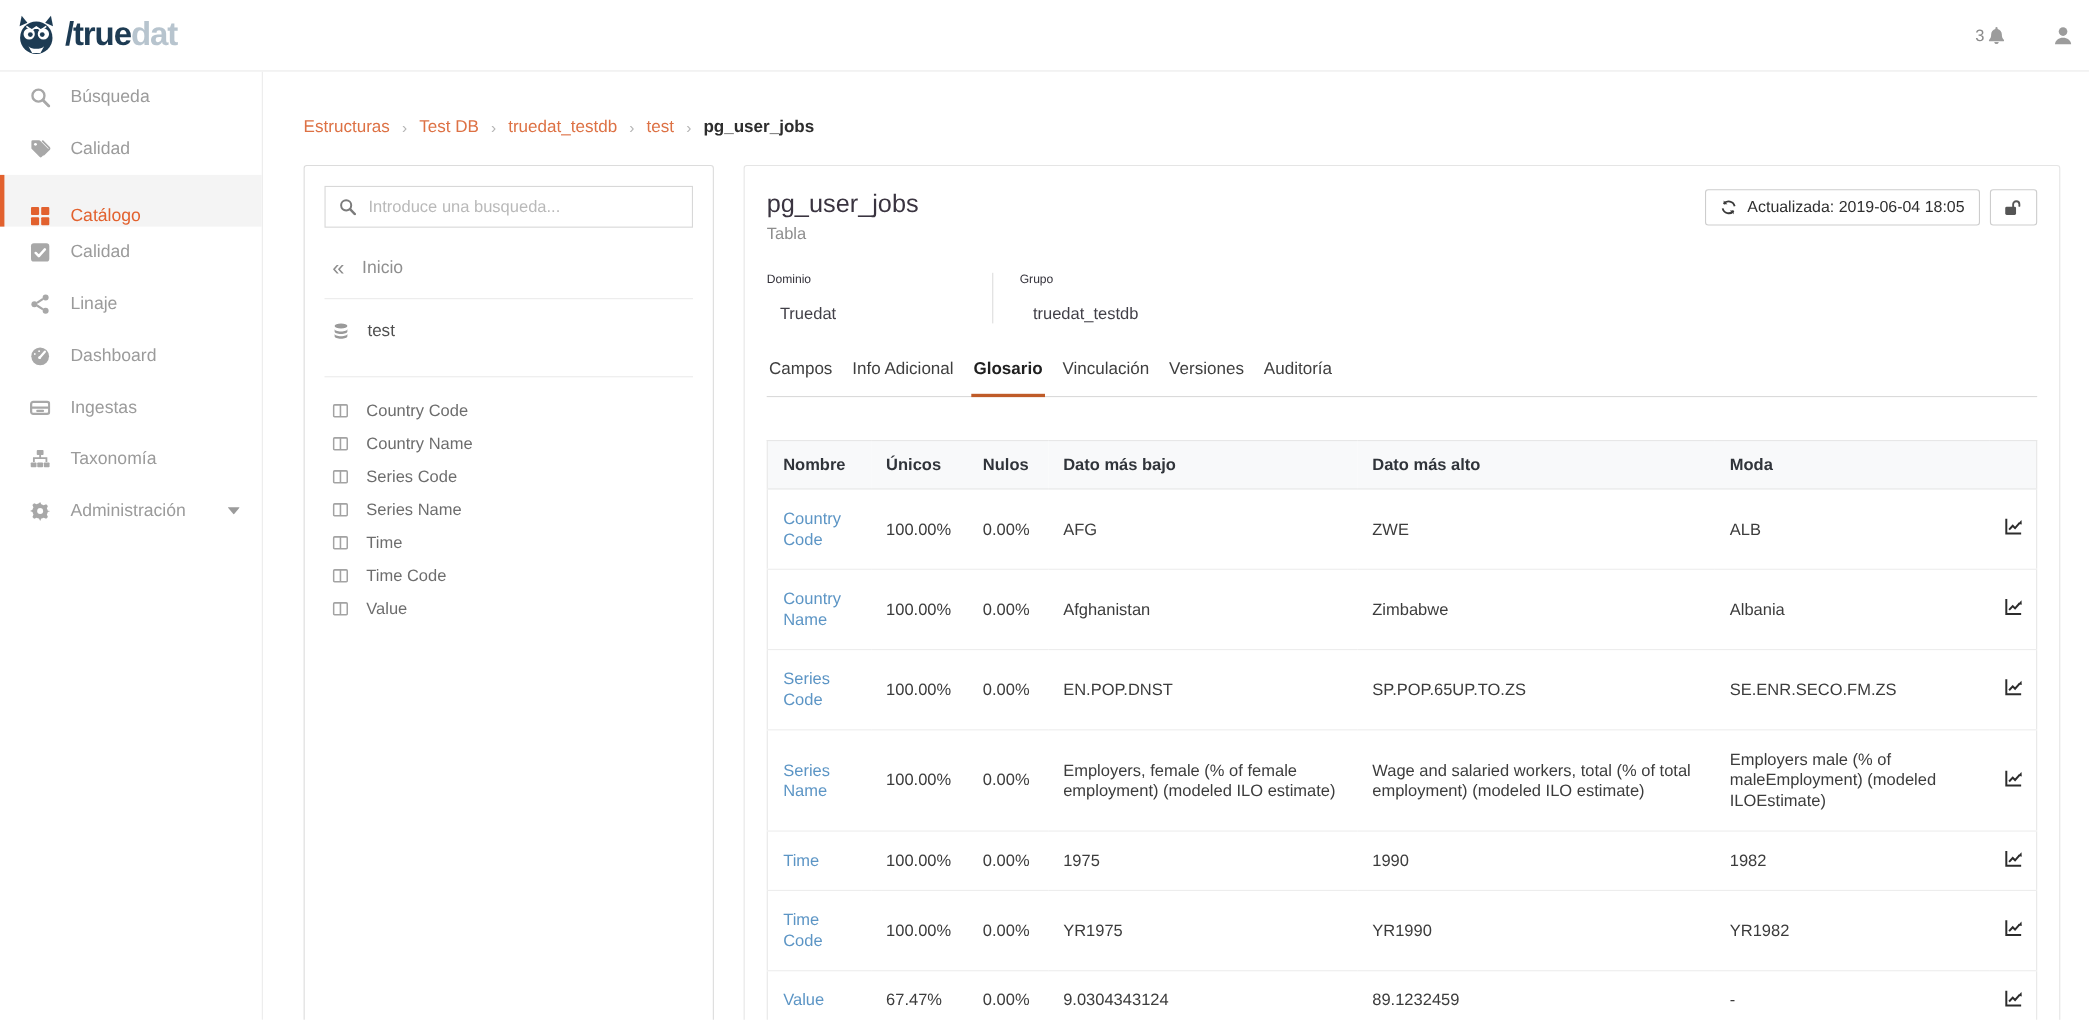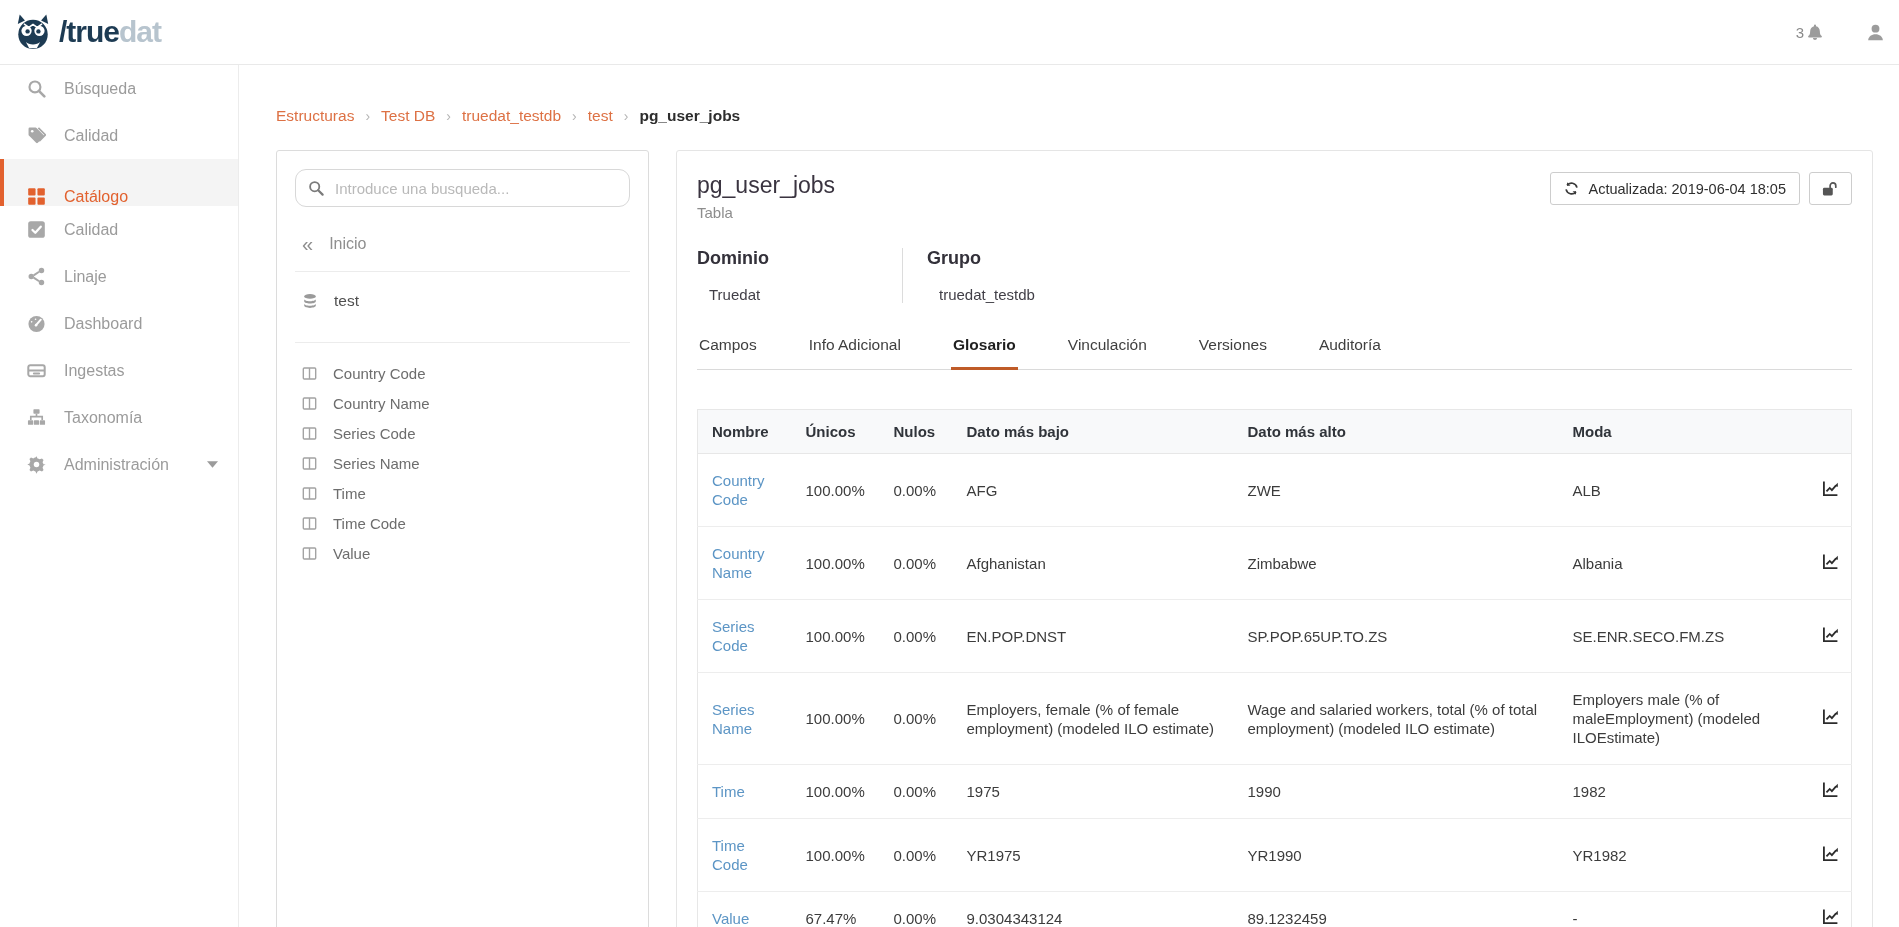--- a/index.html
+++ b/index.html
@@ -58,21 +58,21 @@
   .cols { display: flex; align-items: flex-start; padding: 0 26px 0 37px; gap: 27px; }
 
   
   .panel {
     width: 373px; flex: none; height: 900px;
     background: #fff; border: 1px solid #dcdcdc; border-radius: 3px;
     padding: 18px;
   }
   .searchbox {
     display: flex; align-items: center; height: 38px;
-    border: 1px solid #d8d8d8; border-radius: 11px; padding: 0 12px; background: #fff;
+    border: 1px solid #d8d8d8; border-radius: 0; padding: 0 12px; background: #fff;
   }
   .searchbox .q { width: 16px; height: 16px; color: #7b7b7b; margin-right: 11px; flex: none; }
   .searchbox input { border: none; outline: none; flex: 1; font-size: 15px; color: #444; font-family: inherit; background: transparent; }
   .searchbox input::placeholder { color: #b9b9b9; }
   .back-row { display: flex; align-items: center; margin-top: 22px; height: 30px; padding: 0 7px; cursor: pointer; }
   .back-glyph { font-size: 20px; color: #8d8d8d; margin-right: 16px; line-height: 1; }
   .back-label { font-size: 16px; color: #8f8f8f; }
   .panel-divider { border-top: 1px solid #ececec; margin-top: 12px; }
   .node-row { display: flex; align-items: center; padding: 20px 7px; cursor: pointer; }
   .node-row .nicon { width: 16px; height: 16px; color: #9a9a9a; margin-right: 16px; flex: none; }
@@ -93,24 +93,24 @@
     border: 1px solid #cdcdcd; border-radius: 3px; padding: 0 13px;
     font-size: 14.5px; color: #2f2f2f; cursor: pointer; font-family: inherit;
   }
   .btn .bicon { width: 15px; height: 15px; margin-right: 9px; color: #3a3a3a; }
   .icon-btn { width: 43px; justify-content: center; padding: 0; }
   .icon-btn .bicon { margin: 0; width: 17px; height: 16px; color: #555; }
 
   .meta { display: flex; margin-top: 27px; }
   .meta-col { min-width: 205px; }
   .meta-col + .meta-col { border-left: 1px solid #dcdcdc; padding-left: 24px; min-width: 0; }
-  .meta-label { font-size: 18px; font-weight: 700; color: #33313a; }
+  .meta-label { font-size: 11px; font-weight: 400; color: #33313a; }
   .meta-value { margin-top: 17px; padding-left: 12px; font-size: 15px; color: #413f47; }
 
-  .tabs { display: flex; gap: 48px; margin-top: 33px; border-bottom: 1px solid #dadada; }
+  .tabs { display: flex; gap: 14px; margin-top: 33px; border-bottom: 1px solid #dadada; }
   .tab {
     font-size: 15.5px; color: #3f3f3f; padding: 0 2px 13px; cursor: pointer;
     border-bottom: 3px solid transparent; margin-bottom: -1px;
   }
   .tab.active { font-weight: 700; color: #1f1f1f; border-bottom-color: var(--tab-underline, #bf5b28); }
 
   table.profile { width: 100%; margin-top: 39px; border-collapse: collapse; table-layout: fixed; border: 1px solid #e7e7e7; }
   .profile th {
     background: #f8f9fa; text-align: left; font-size: 15px; font-weight: 700; color: #30343a;
     padding: 13px 14px; border-bottom: 1px solid #e7e7e7;

